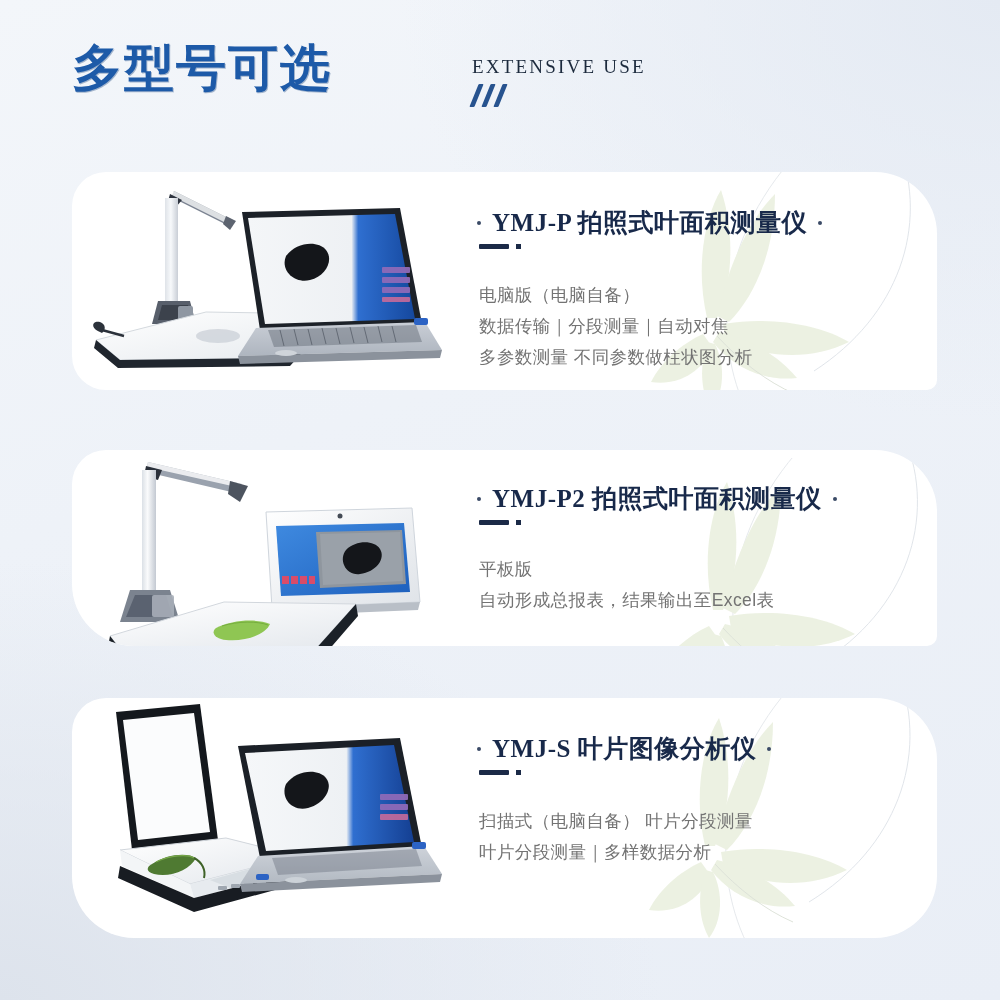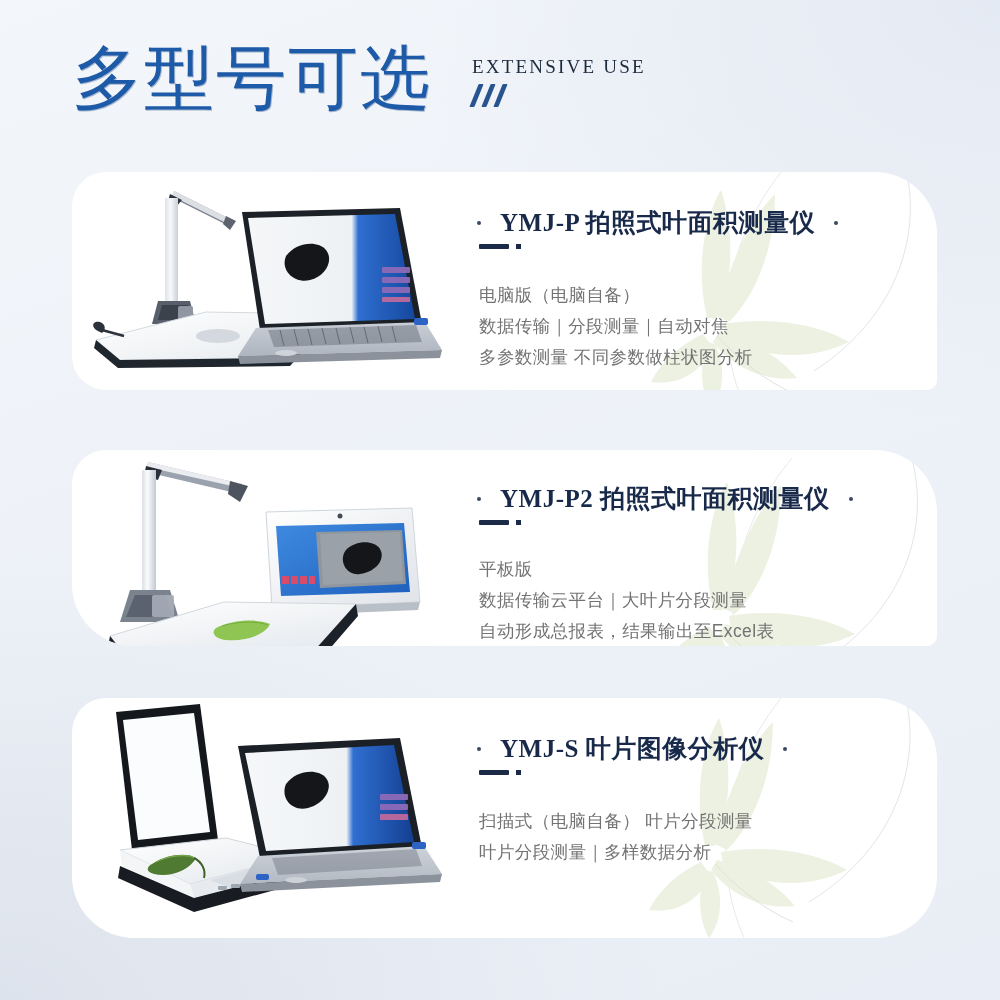--- a/index.html
+++ b/index.html
@@ -12,22 +12,22 @@
       linear-gradient(160deg, #f3f6fa 0%, #eef2f8 40%, #e9eef6 100%);
     overflow:hidden;
     position:relative;
   }
   .page { position:absolute; inset:0; }
 
   
   .header { position:absolute; left:72px; top:38px; width:620px; height:120px; }
   .title-main {
     font-family:"Liberation Serif", serif;
-    font-weight:400;
-    font-size:70px;
+    font-weight:700;
+    font-size:50px;
     line-height:1.05;
     color:#1d5aa8;
     letter-spacing:2px;
     text-shadow:1px 1px 0 rgba(15,60,120,.35);
     position:absolute; left:0; top:4px;
     white-space:nowrap;
   }
   .title-sub-wrap { position:absolute; left:400px; top:18px;text-align:center; }
   .title-sub {
     font-family:"Liberation Serif", serif;
@@ -65,21 +65,21 @@
   .card-3 .wm { top:-4px; right:10px; }
 
   
   .device { position:absolute; left:18px; top:0; width:355px; height:100%; }
   .device svg { position:absolute; left:0; top:0; }
 
   
   .content { position:absolute; left:405px; top:0; right:20px; height:100%; }
   .prod-head {
     position:absolute; top:34px; left:0;
-    display:flex; align-items:center; gap:19px;
+    display:flex; align-items:center; gap:11px;
     white-space:nowrap;
   }
   .card-2 .prod-head { top:32px; }
   .card-3 .prod-head { top:34px; }
   .prod-title {
     font-family:"Liberation Serif", serif;
     font-weight:700;
     font-size:25px;
     color:#18294a;
     letter-spacing:.5px;
@@ -300,21 +300,20 @@
         <span class="dot-left"></span>
         <span class="prod-title">YMJ-P2 拍照式叶面积测量仪</span>
         <span class="dot-right"></span>
       </div>
       <div class="rule">
         <span class="rule-bar"></span>
         <span class="rule-dot"></span>
       </div>
       <div class="desc">
         <div>平板版</div>
-        <div>数据传输云平台｜大叶片分段测量</div>
         <div>自动形成总报表，结果输出至Excel表</div>
       </div>
     </div>
   </div>
 
   <div class="card card-3">
 
     <svg class="wm" viewBox="0 0 330 250">
       <path d="M150 250 C 112 172 120 58 216 -30" stroke="#d9dfe4" stroke-width="1" fill="none" opacity=".8"></path>
       <path d="M302 -20 C 332 62 300 154 212 208" stroke="#d7dde3" stroke-width="1" fill="none" opacity=".9"></path>

